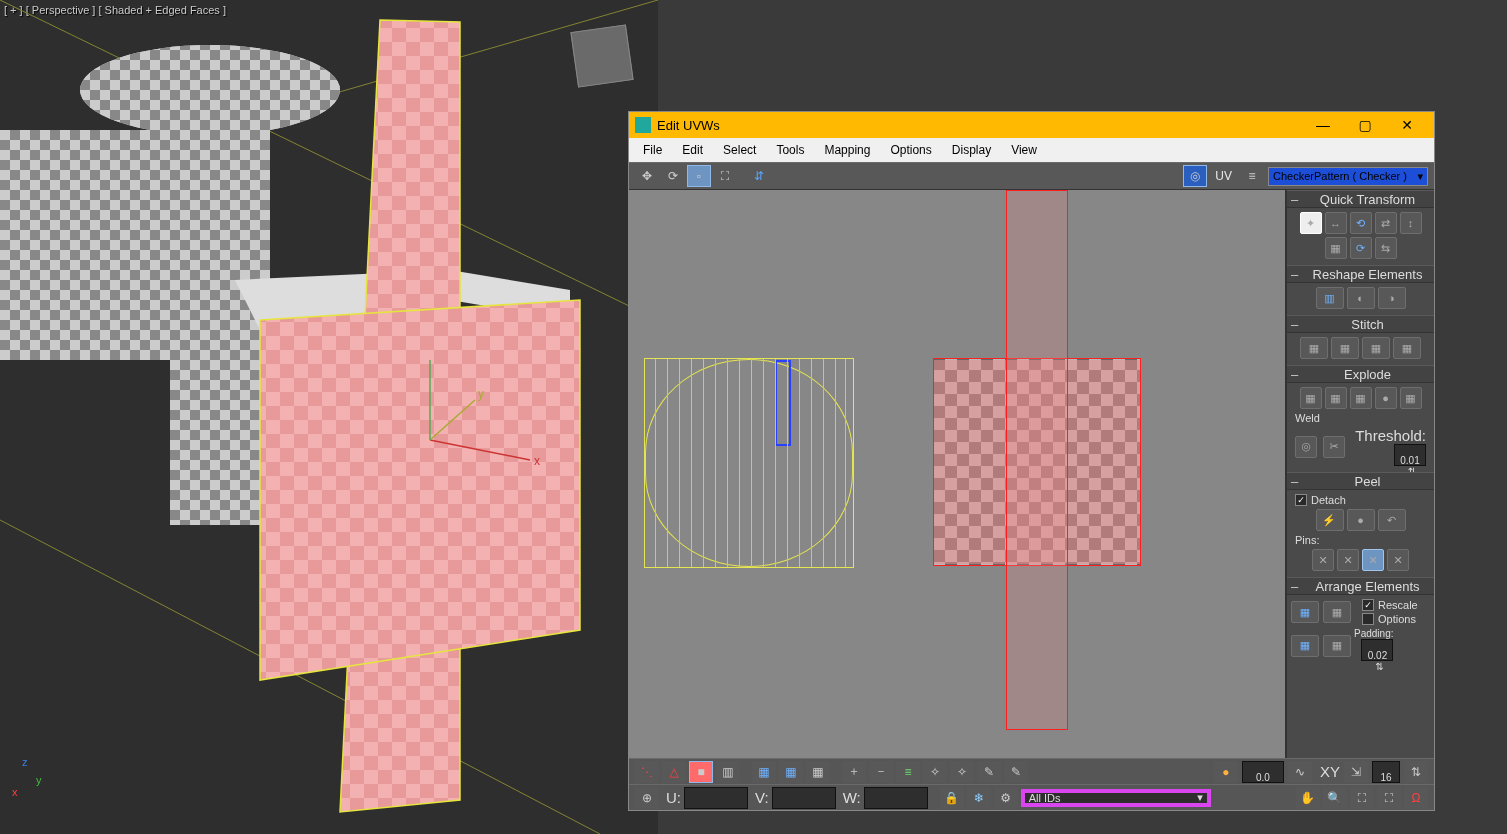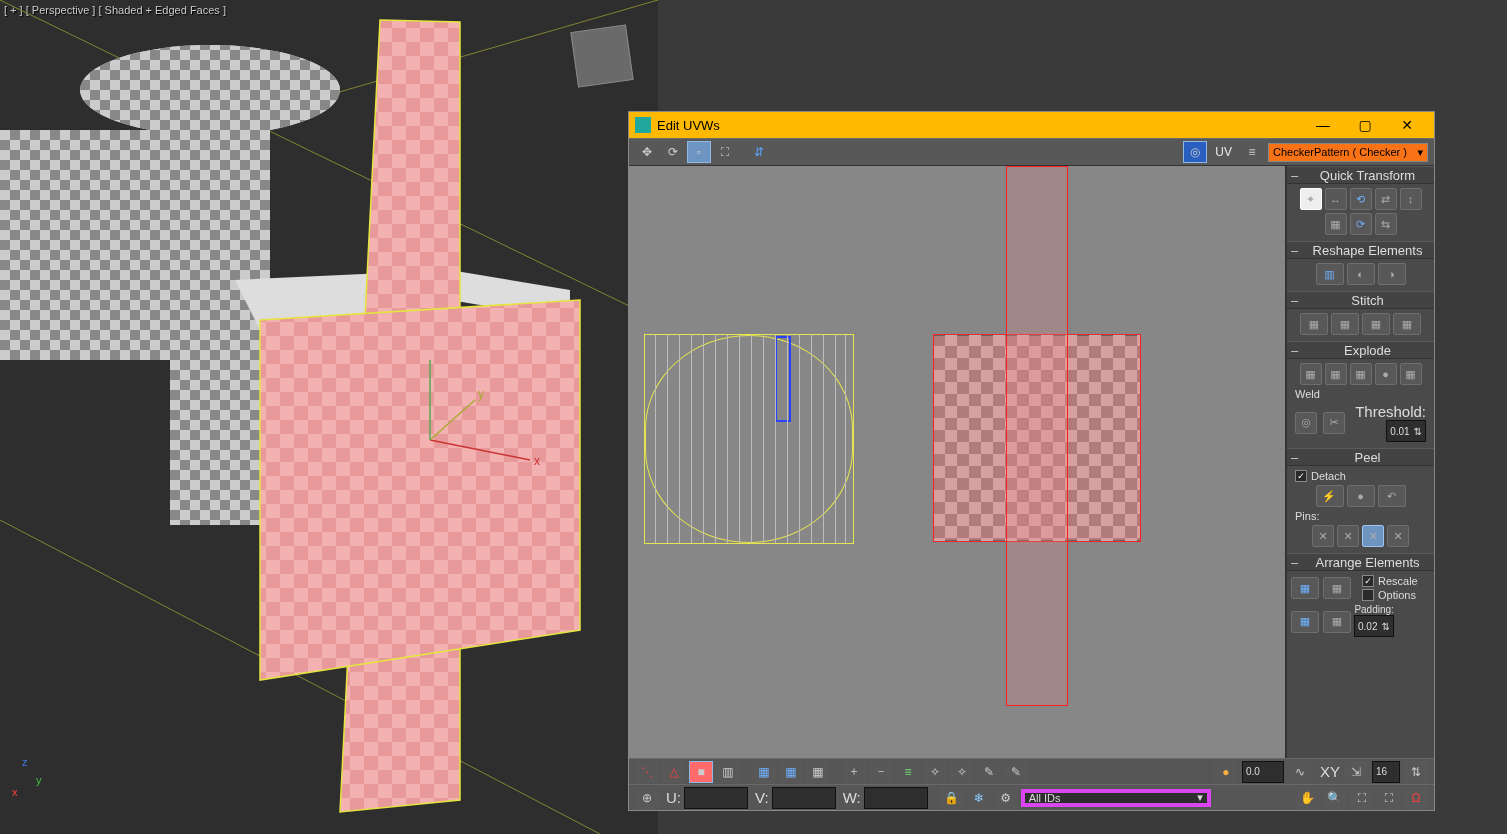--- a/index.html
+++ b/index.html
@@ -74,21 +74,21 @@
   border: 1px solid #585858;
   display:flex;align-items:center;justify-content:center;
   color:#ccc; font-size:12px;
 }
 .ticon.active { background:#6e95c2; border-color:#8fb7e8; }
 .ticon.sep { width: 6px; background: none; border:none; }
 .toolbar-top .right { margin-left:auto; display:flex; align-items:center; gap:4px;}
 .uvlabel{ color:#e8e8e8; font-size:12px; margin: 0 4px;}
 .texture-dropdown{
   height:19px; width:160px;
-  background:#f97316; border:1px solid #888;
+  background:#1d4ed8; border:1px solid #888;
   font-size:11px; color:#000; padding:0 4px;
   display:flex;align-items:center;justify-content:space-between;
 }
 .main-area{
   flex:1; display:flex;
 }
 .uv-canvas{
   flex:1; background:#878787;
   position:relative;
   border-right:1px solid #333;
@@ -146,21 +146,21 @@
   border-radius:2px;
   display:flex;align-items:center;justify-content:center;
   color:#aaa;font-size:11px;
 }
 .rbtn.wide{width:28px;}
 .rbtn.active{background:#6e95c2;border-color:#9fc4ee;}
 .panel-label{font-size:11px;color:#ddd;width:100%;padding-left:4px;}
 .numbox{
   height:15px;background:#2e2e2e;border:1px solid #111;
   color:#ddd;font-size:10px;padding:10px 3px;
-  display:flex;align-items:center;min-width:32px;
+  display:flex;align-items:center;min-width:32px;flex-direction:column;
 }
 .chk{display:flex;align-items:center;gap:4px;font-size:11px;width:100%;padding:0 4px;}
 .chk .box{width:12px;height:12px;background:#2a2a2a;border:1px solid #888;display:flex;align-items:center;justify-content:center;color:#fff;font-size:9px;}
 .bottom-bars{
   display:flex;flex-direction:column;
 }
 .bbar{
   height:26px;background:#565656;border-top:1px solid #6a6a6a;
   display:flex;align-items:center;padding:0 6px;gap:3px;color:#ddd;
 }
@@ -221,20 +221,30 @@
 
 <div class="uvw-window">
   <div class="titlebar">
     <div class="appicon"></div>
     <span>Edit UVWs</span>
     <div class="winbtns">
       <div class="winbtn">—</div>
       <div class="winbtn">▢</div>
       <div class="winbtn">✕</div>
     </div>
+  </div>
+  <div class="menubar">
+    <span>File</span>
+    <span>Edit</span>
+    <span>Select</span>
+    <span>Tools</span>
+    <span>Mapping</span>
+    <span>Options</span>
+    <span>Display</span>
+    <span>View</span>
   </div>
   <div class="toolbar-top">
     <div class="ticon">✥</div>
     <div class="ticon">⟳</div>
     <div class="ticon active">▫</div>
     <div class="ticon">⛶</div>
     <div class="ticon sep"></div>
     <div class="ticon" style="color:#5aa6ff">⇵</div>
     <div class="right">
       <div class="ticon active" style="background:#2a5fbf">◎</div>

